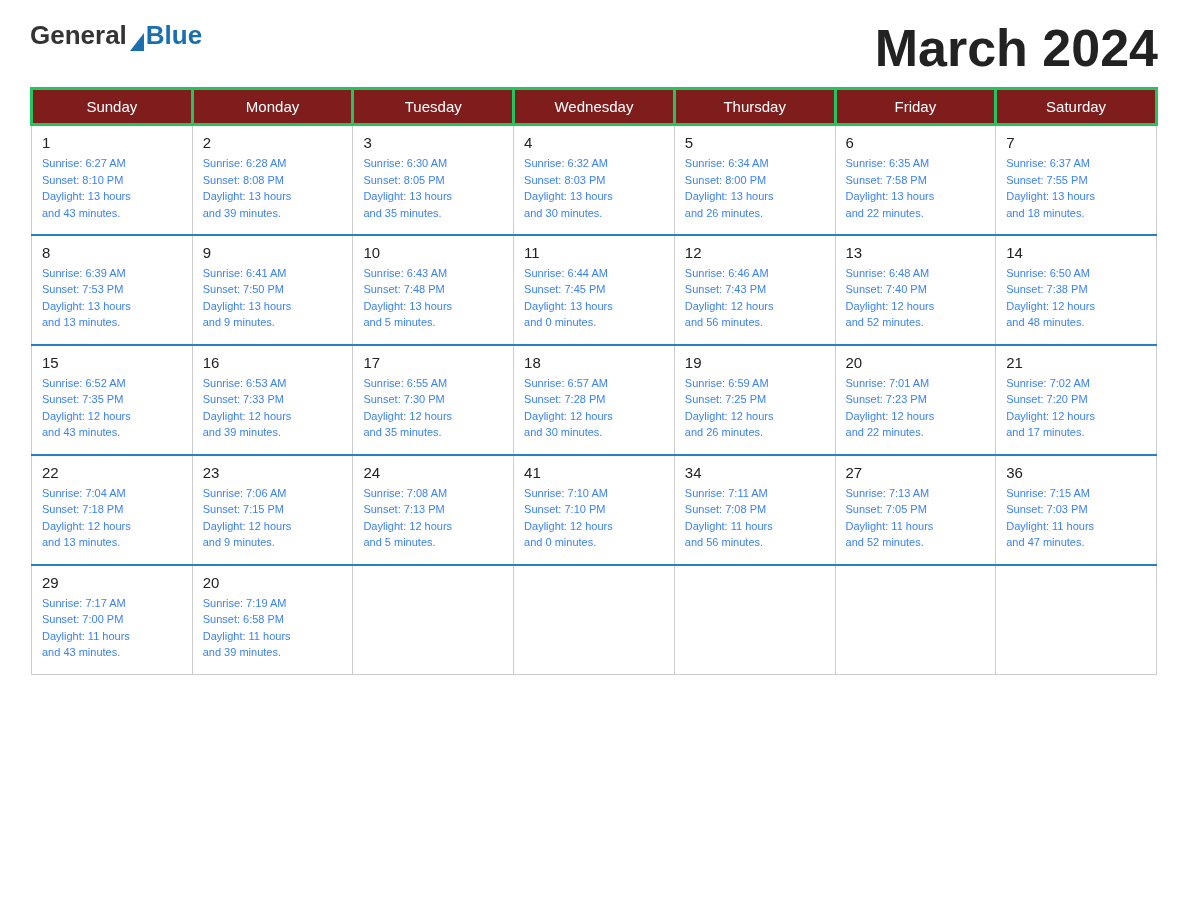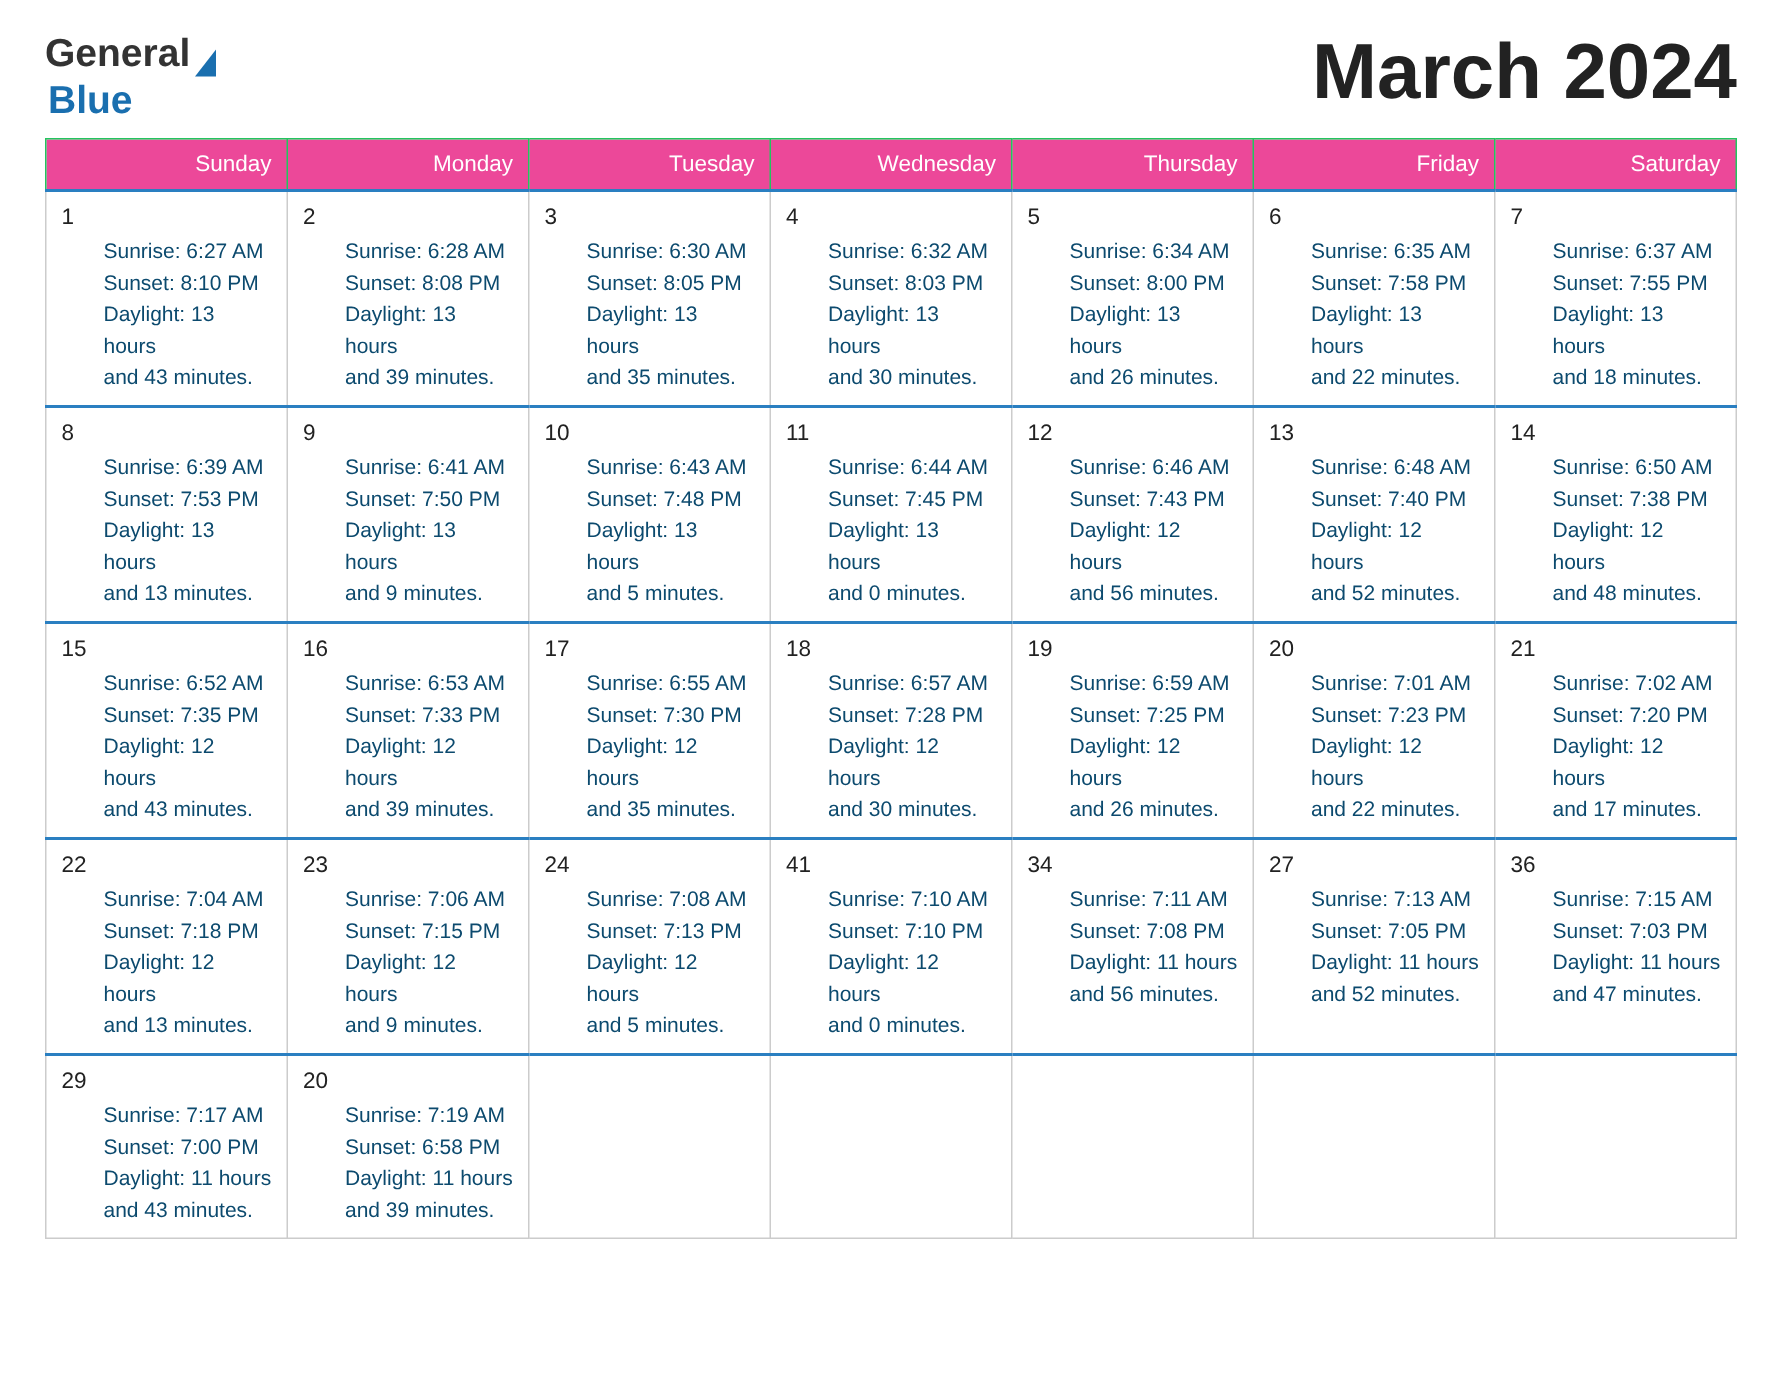--- a/index.html
+++ b/index.html
@@ -24,21 +24,21 @@
     .logo-triangle {
       width: 0;
       height: 0;
       border-left: 14px solid transparent;
       border-bottom: 18px solid #1a6faf;
       margin-left: 3px;
       margin-top: -6px;
     }
     .logo-wrapper {
       display: flex;
-      flex-direction: column;
+      flex-direction: row;
     }
     .logo-line1 {
       display: flex;
       align-items: flex-end;
     }
     .logo-line2 {
       font-size: 26px;
       font-weight: bold;
       color: #1a6faf;
       margin-left: 2px;
@@ -56,27 +56,27 @@
       font-size: 20px;
       color: #444;
       margin-top: 4px;
     }
     .calendar {
       width: 100%;
       border-collapse: collapse;
       margin-top: 10px;
     }
     .calendar th {
-      background-color: #ec4899;
+      background-color: #7f1d1d;
       color: #fff;
       font-size: 15px;
       font-weight: normal;
       padding: 8px 10px;
-      text-align: right;
-      border: 1px solid #22c55e;
+      text-align: center;
+      border: 3px solid #22c55e;
     }
     .calendar td {
       vertical-align: top;
       padding: 8px 10px;
       font-size: 13px;
       color: #333;
       border: 1px solid #ccc;
       width: 14.28%;
       height: 110px;
     }
@@ -84,24 +84,23 @@
       border-top: 2px solid #2a7fc1;
     }
     .day-num {
       font-size: 15px;
       font-weight: normal;
       color: #222;
       display: block;
       margin-bottom: 4px;
     }
     .day-info {
-      font-size: 14px;
-      color: #0c4a6e;
+      font-size: 11px;
+      color: #3b82f6;
       line-height: 1.5;
-      margin-left: 28px;
     }
     .calendar td.empty {
       background: #fff;
     }
   </style>
 </head>
 <body>
 
 <div class="header-row">
   <div class="logo-wrapper">

